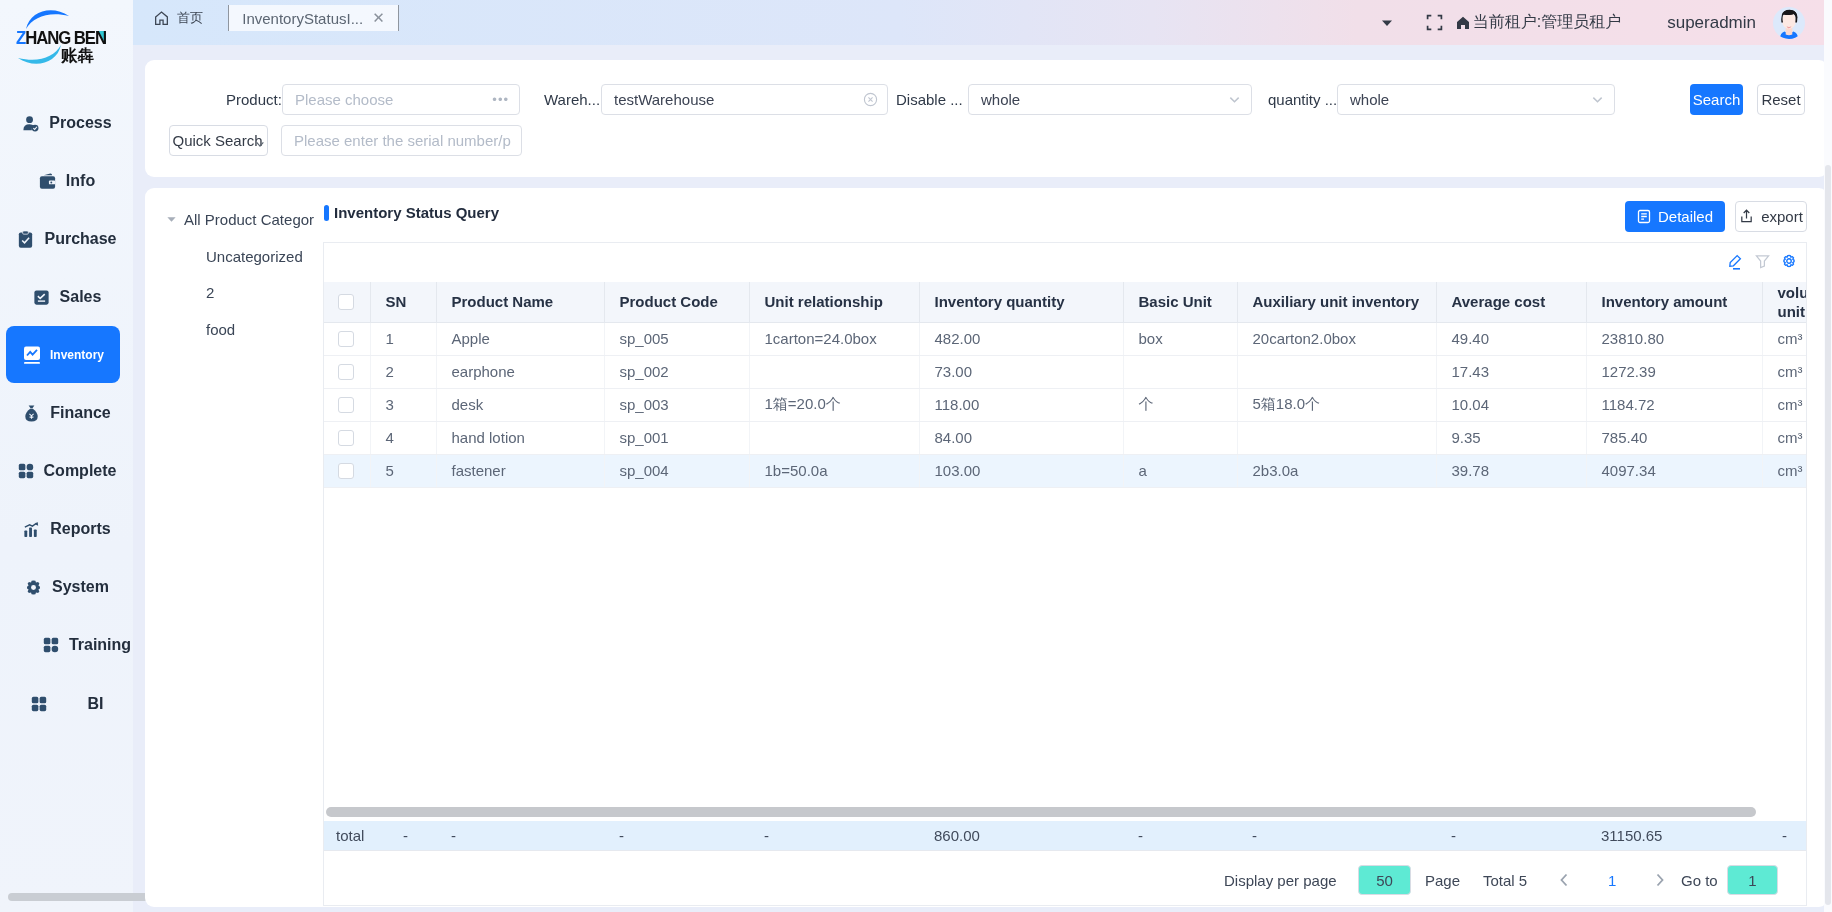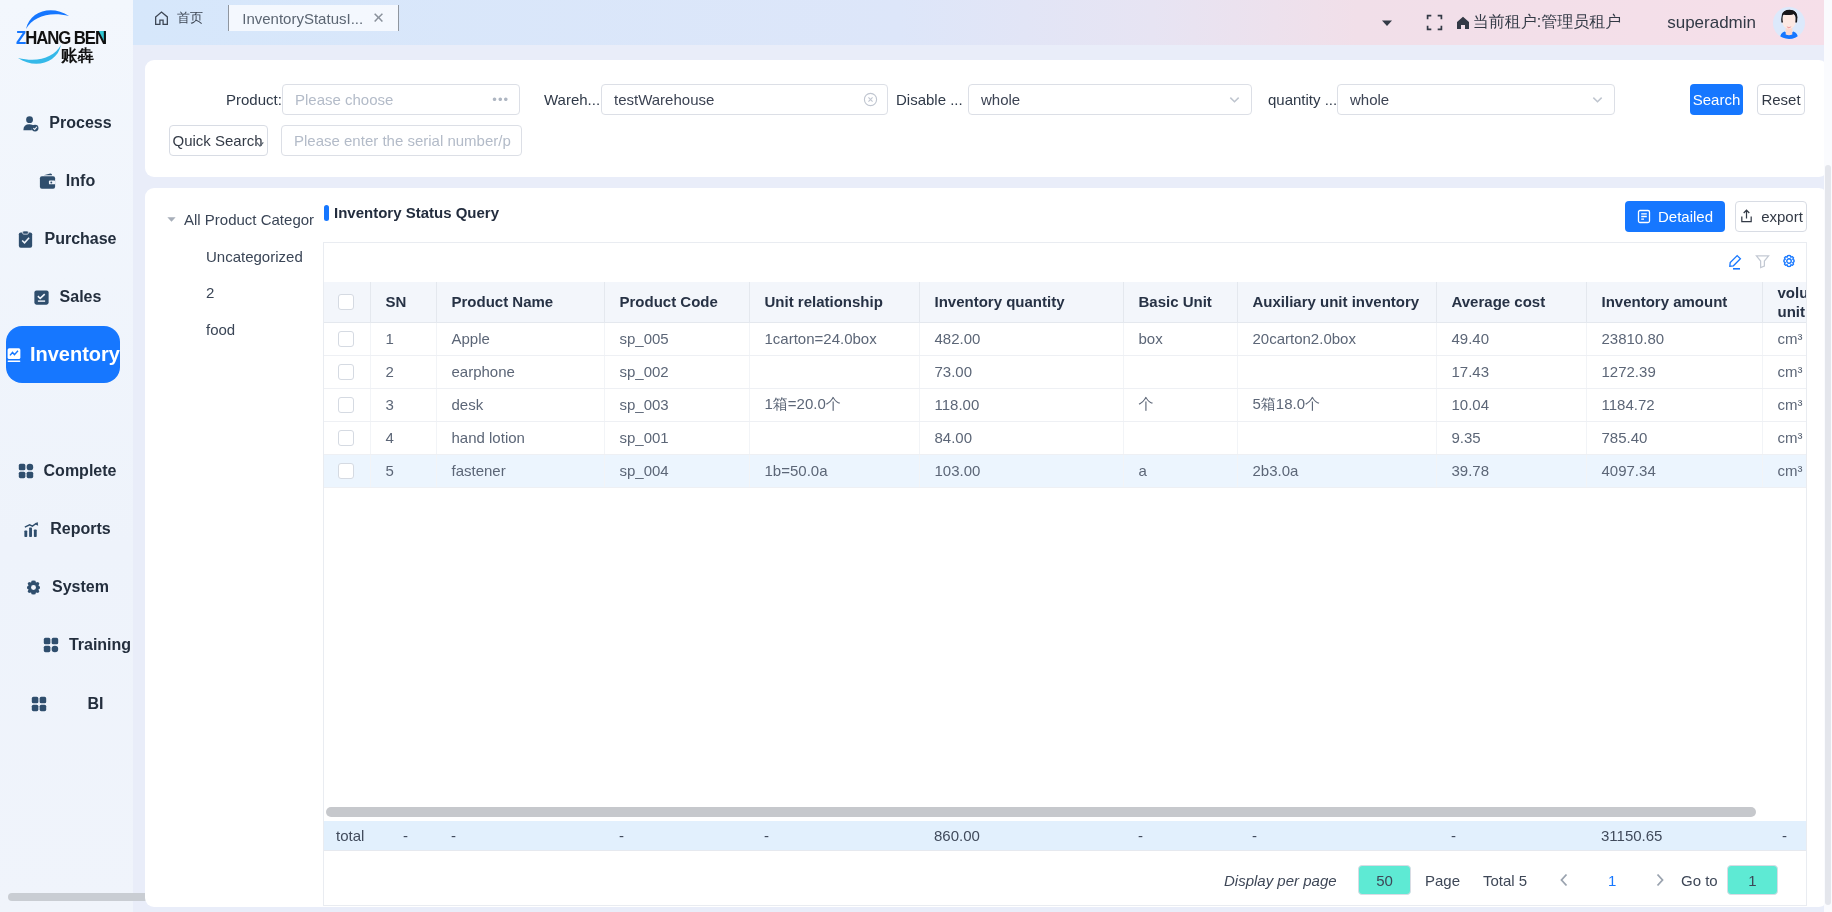--- a/index.html
+++ b/index.html
@@ -14,22 +14,22 @@
   color:#5c6673; font-size:15px; }
 .tab .x { color:#8a919b; font-size:15px; }
 .tb-right { position:absolute; right:0; top:0; height:45px; display:flex; align-items:center; color:#333a46; }
 
 
 .side { position:absolute; left:0; top:0; width:133px; height:912px; background:linear-gradient(180deg,#f3f7fd 0%,#eef3fb 60%,#f0f4fb 100%); }
 .logo { position:absolute; left:0; top:0; width:133px; height:90px; }
 .nav-item { position:absolute; left:0; width:133px; height:58px; display:flex; align-items:center; justify-content:center; gap:9px;
   color:#232e3d; font-size:16px; font-weight:bold; }
 .nav-item svg { flex:0 0 auto; }
-.nav-active { position:absolute; left:6px; top:326px; width:114px; height:57px; background:#1677ff; border-radius:16px;
-  display:flex; align-items:center; justify-content:center; gap:8px; color:#fff; font-size:20px; font-weight:bold; }
+.nav-active { position:absolute; left:6px; top:326px; width:114px; height:57px; background:#1677ff; border-radius:8px;
+  display:flex; align-items:center; justify-content:center; gap:8px; color:#fff; font-size:12px; font-weight:bold; }
 .side-hscroll { position:absolute; left:8px; top:893px; width:276px; height:8px; border-radius:4px; background:#c9cdd3; }
 
 
 .card1 { position:absolute; left:145px; top:60px; width:1683px; height:117px; background:#fff; border-radius:9px; }
 .card2 { position:absolute; left:145px; top:188px; width:1683px; height:719px; background:#fff; border-radius:9px; }
 
 
 .f-label { position:absolute; font-size:15px; color:#2f3948; white-space:nowrap; }
 .f-input { position:absolute; height:31px; background:#fff; border:1px solid #dcdfe6; border-radius:4px; font-size:15px;
   display:flex; align-items:center; padding:0 12px; color:#3c4353; white-space:nowrap; overflow:hidden; }
@@ -159,20 +159,28 @@
       </svg>
     <span>Sales</span>
   </div>
   <div class="nav-active">
     <svg width="20" height="20" viewBox="0 0 20 20">
         <rect x="2" y="1.6" width="16" height="13.4" rx="2" fill="#fff"></rect>
         <path d="M5 10.5 L8.2 6.8 L10.6 9.6 L15 4.8" stroke="#1677ff" stroke-width="1.8" fill="none"></path>
         <rect x="2" y="17" width="16" height="1.8" rx="0.9" fill="#fff"></rect>
       </svg>
     <span>Inventory</span>
+  </div>
+  <div class="nav-item" style="top:384px;">
+    <svg width="19" height="19" viewBox="0 0 20 20" fill="#2f4e6d">
+        <path d="M7 1.5 H13 L11 4.5 H9 Z"></path>
+        <path d="M8.6 5 H11.4 Q16.5 8.5 16.5 13.5 Q16.5 18.5 10 18.5 Q3.5 18.5 3.5 13.5 Q3.5 8.5 8.6 5 Z"></path>
+        <path d="M7.8 10.5 L10 12.5 L12.2 10.5 M10 12.5 V15.5 M8 13.8 H12" stroke="#f1f5fc" stroke-width="1.1" fill="none"></path>
+      </svg>
+    <span>Finance</span>
   </div>
   <div class="nav-item" style="top:442px;">
     <svg width="18" height="18" viewBox="0 0 20 20" fill="#2f4e6d">
         <rect x="2" y="2" width="7.3" height="7.3" rx="1.8"></rect>
         <rect x="10.7" y="2" width="7.3" height="7.3" rx="3.6"></rect>
         <rect x="2" y="10.7" width="7.3" height="7.3" rx="1.8"></rect>
         <rect x="10.7" y="10.7" width="7.3" height="7.3" rx="1.8"></rect>
       </svg>
     <span>Complete</span>
   </div>
@@ -401,21 +409,21 @@
       <span style="left:295px;">-</span>
       <span style="left:440px;">-</span>
       <span style="left:610px;">860.00</span>
       <span style="left:814px;">-</span>
       <span style="left:928px;">-</span>
       <span style="left:1127px;">-</span>
       <span style="left:1277px;">31150.65</span>
       <span style="left:1458px;">-</span>
     </div>
     <div class="pgn">
-      <span class="t" style="left:900px;font-style:italic;">Display per page</span>
+      <span class="t" style="left:900px;">Display per page</span>
       <div class="box" style="left:1034px; width:53px;">50</div>
       <span class="t" style="left:1101px;">Page</span>
       <span class="t" style="left:1159px;">Total 5</span>
       <svg style="position:absolute; left:1232px; top:21px;" width="16" height="16" viewBox="0 0 16 16" fill="none" stroke="#9aa3af" stroke-width="1.8">
           <path d="M10.5 2.5 L5.5 8 L10.5 13.5"></path>
         </svg>
       <span class="t" style="left:1284px; color:#1677ff;">1</span>
       <svg style="position:absolute; left:1328px; top:21px;" width="16" height="16" viewBox="0 0 16 16" fill="none" stroke="#9aa3af" stroke-width="1.8">
           <path d="M5.5 2.5 L10.5 8 L5.5 13.5"></path>
         </svg>

